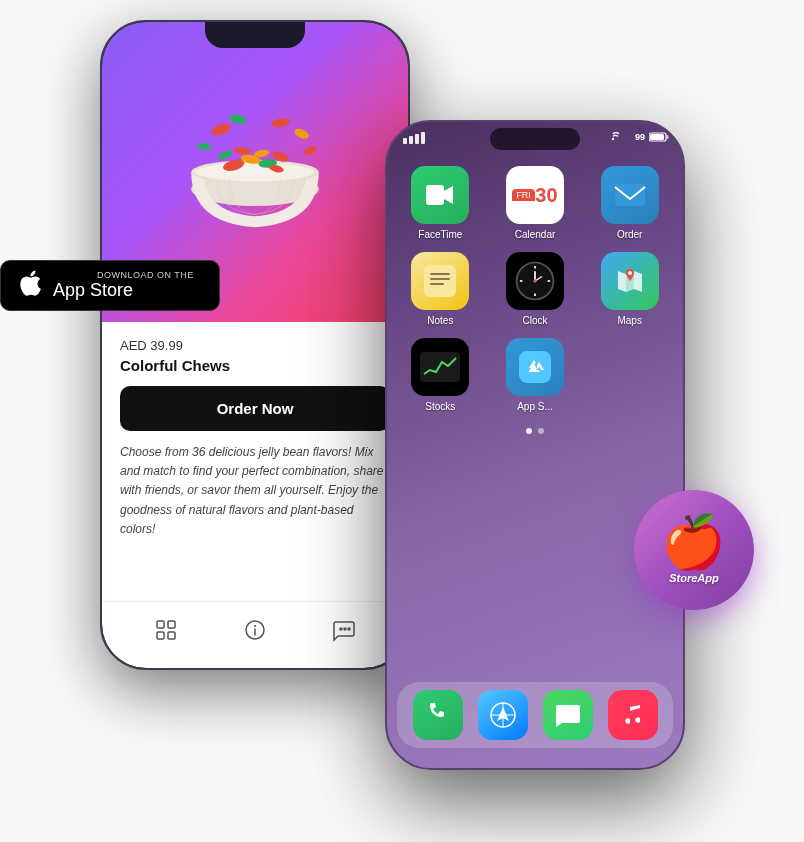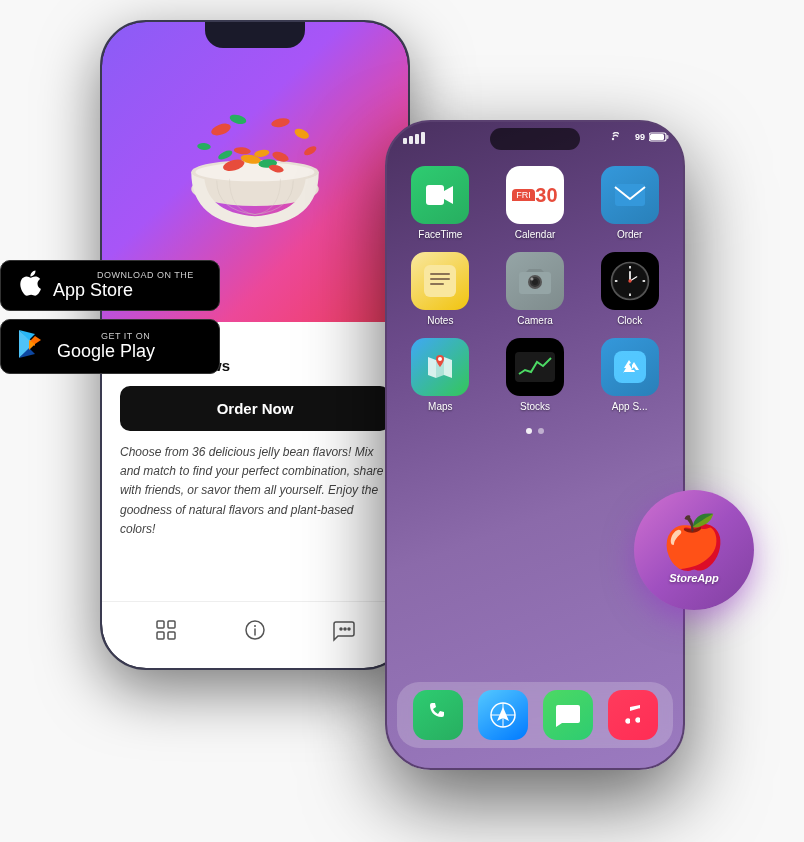--- a/index.html
+++ b/index.html
@@ -448,35 +448,20 @@
         <svg width="28" height="28" viewBox="0 0 28 28" fill="white">
           <path d="M22.5 14.8c-.03-3.2 2.6-4.7 2.72-4.78-1.48-2.17-3.79-2.47-4.61-2.5-1.96-.2-3.82 1.15-4.82 1.15-1 0-2.54-1.12-4.18-1.09-2.14.03-4.12 1.25-5.22 3.16-2.22 3.87-.57 9.6 1.6 12.73 1.06 1.54 2.32 3.26 3.98 3.2 1.6-.07 2.2-1.03 4.13-1.03 1.93 0 2.48 1.03 4.17.99 1.72-.03 2.82-1.56 3.87-3.1 1.22-1.78 1.72-3.5 1.75-3.59-.04-.02-3.35-1.29-3.39-5.13zM19.16 5.6c.88-1.07 1.47-2.55 1.31-4.03-1.26.05-2.8.84-3.7 1.9-.81.94-1.53 2.47-1.34 3.92 1.4.11 2.84-.71 3.73-1.79z"></path>
         </svg>
       </div>
       <div class="badge-text">
         <span class="badge-sub">Download on the</span>
         <span class="badge-main">App Store</span>
       </div>
     </div>
 
-    <div class="badge google-badge">
-      <div class="badge-icon">
-        <svg class="google-icon" viewBox="0 0 32 32" xmlns="http://www.w3.org/2000/svg">
-          <path d="M4 2l16 14L4 30V2z" fill="#4fc3f7"></path>
-          <path d="M4 2l10 10 6-6L4 2z" fill="#29b6f6"></path>
-          <path d="M4 30l10-10 6 6L4 30z" fill="#0d47a1"></path>
-          <path d="M20 16l6-4-6-4-6 6 6 4z" fill="#ff6f00"></path>
-          <path d="M14 22l6-6-6-4v10z" fill="#ff8f00"></path>
-        </svg>
-      </div>
-      <div class="badge-text">
-        <span class="badge-sub">GET IT ON</span>
-        <span class="badge-main">Google Play</span>
-      </div>
-    </div>
   </div>
 
   <div class="phone2">
     <div class="phone2-notch"></div>
 
     <div style="position:absolute;top:10px;left:16px;z-index:11;display:flex;gap:3px;align-items:center;">
       <svg width="30" height="12" viewBox="0 0 30 12" fill="white" opacity="0.9">
         <rect x="0" y="6" width="4" height="6" rx="1"></rect>
         <rect x="6" y="4" width="4" height="8" rx="1"></rect>
         <rect x="12" y="2" width="4" height="10" rx="1"></rect>
@@ -534,33 +519,20 @@
             <svg width="32" height="32" viewBox="0 0 32 32">
               <rect width="32" height="32" rx="6" fill="#f9e79f"></rect>
               <rect x="6" y="8" width="20" height="2" rx="1" fill="#8b7355"></rect>
               <rect x="6" y="13" width="20" height="2" rx="1" fill="#8b7355"></rect>
               <rect x="6" y="18" width="14" height="2" rx="1" fill="#8b7355"></rect>
             </svg>
           </div>
           <span class="ios-app-label">Notes</span>
         </div>
 
-        <div class="ios-app">
-          <div class="ios-app-icon icon-camera">
-            <svg width="34" height="28" viewBox="0 0 34 28" fill="none">
-              <rect x="1" y="5" width="32" height="22" rx="3" fill="#95a5a6"></rect>
-              <path d="M11 2h12l3 3H8l3-3z" fill="#7f8c8d"></path>
-              <circle cx="17" cy="15" r="7" fill="#555"></circle>
-              <circle cx="17" cy="15" r="5" fill="#333"></circle>
-              <circle cx="17" cy="15" r="3" fill="#222"></circle>
-              <circle cx="14" cy="12" r="1.5" fill="rgba(255,255,255,0.5)"></circle>
-            </svg>
-          </div>
-          <span class="ios-app-label">Camera</span>
-        </div>
 
 
         <div class="ios-app">
           <div class="ios-app-icon icon-clock">
             <svg class="clock-face" viewBox="0 0 50 50">
               <circle cx="25" cy="25" r="22" fill="#1a1a1a" stroke="#555" stroke-width="2"></circle>
               <circle cx="25" cy="25" r="20" fill="#111"></circle>
 
               <line x1="25" y1="7" x2="25" y2="10" stroke="white" stroke-width="2"></line>
               <line x1="25" y1="40" x2="25" y2="43" stroke="white" stroke-width="2"></line>

